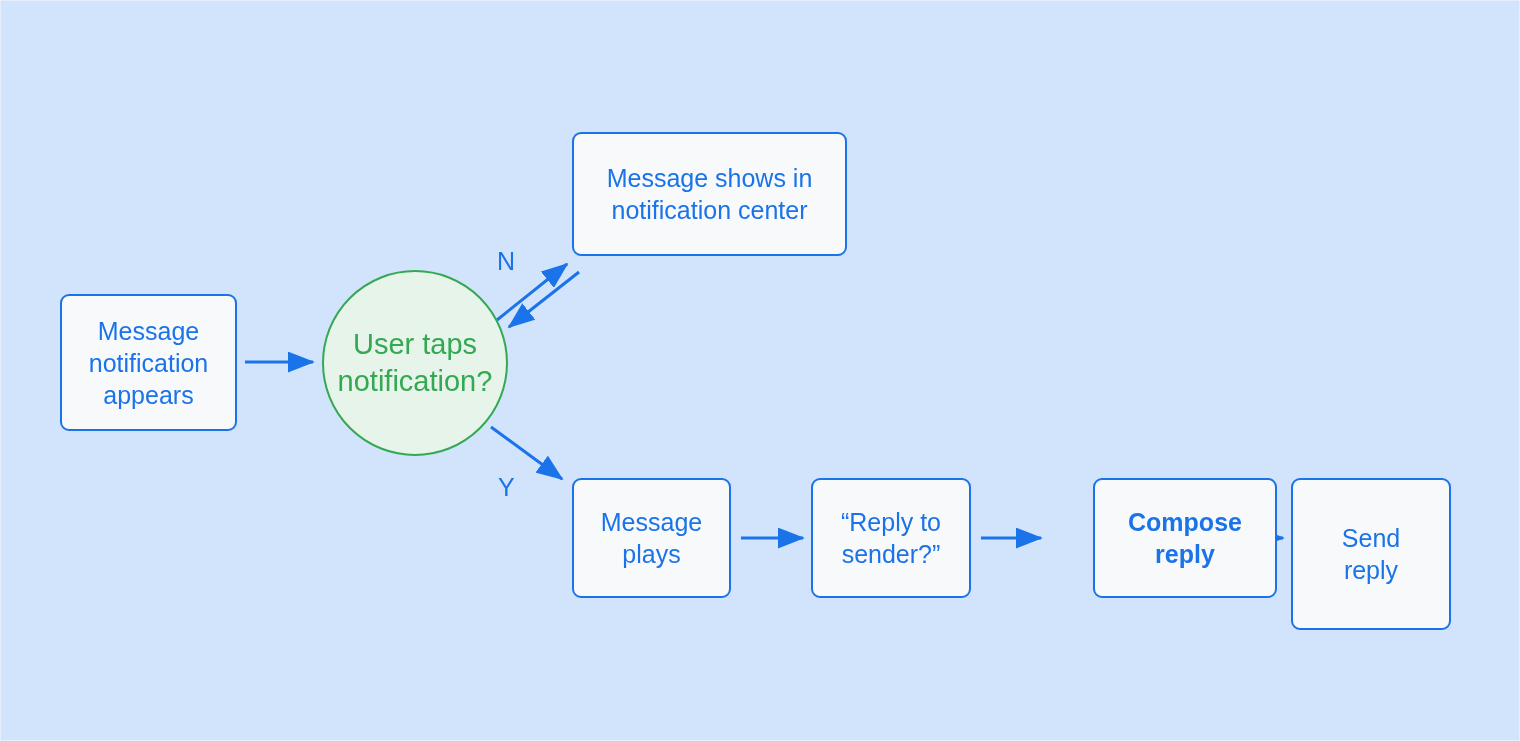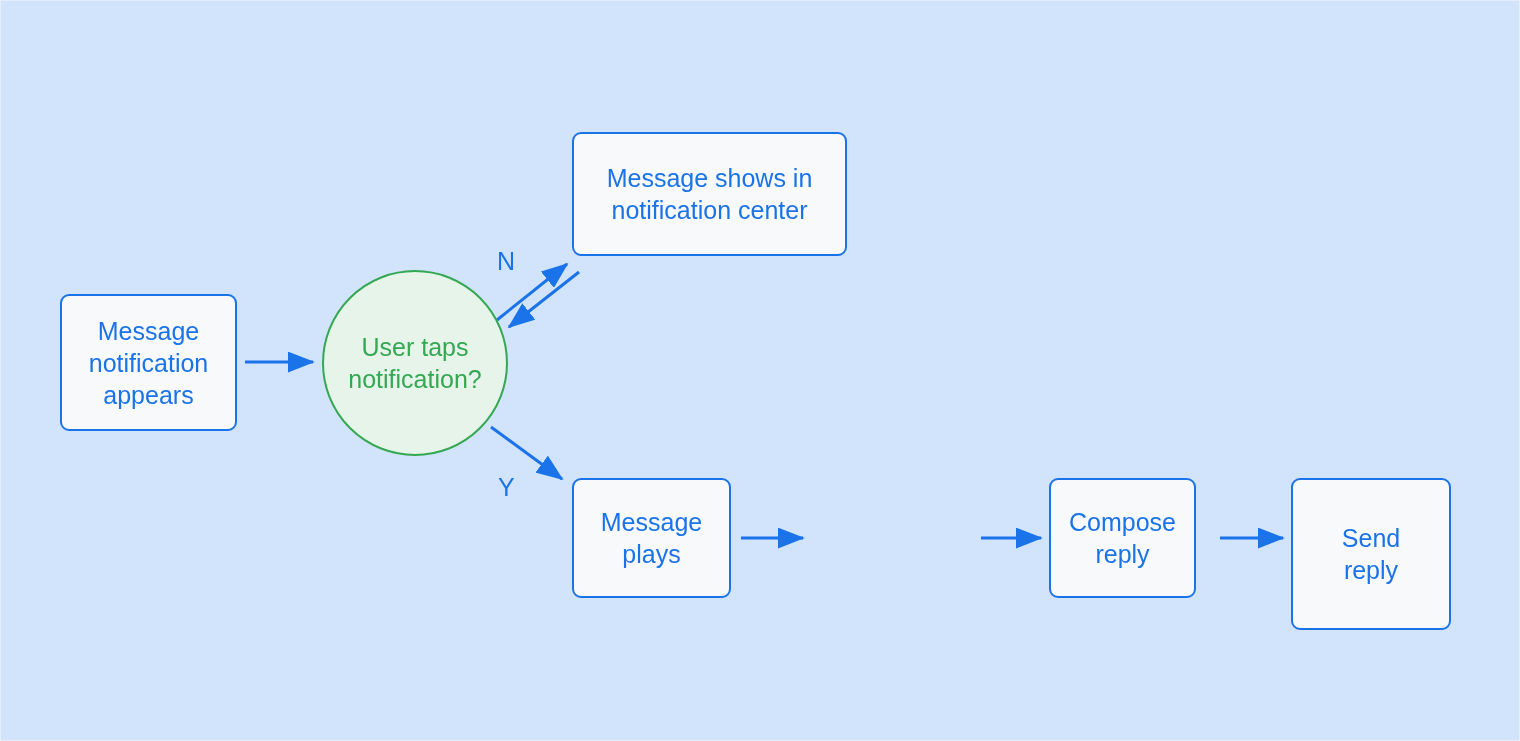--- a/index.html
+++ b/index.html
@@ -40,21 +40,21 @@
     border: 2.5px solid #1a73e8;
     border-radius: 9px;
     color: #1a73e8;
     font-size: 25px;
   }
   .node-circle {
     background: #e6f4e9;
     border: 2.5px solid #34a853;
     border-radius: 50%;
     color: #34a853;
-    font-size: 25px;
+    font-size: 29px;
   }
   .edge-label {
     position: absolute;
     color: #1a73e8;
     font-size: 25px;
     line-height: 1;
     white-space: nowrap;
   }
 </style>
 </head>
@@ -112,22 +112,26 @@
   <div class="node node-box" style="left:571px; top:131px; width:275px; height:124px;">
     <span>Message shows in
 notification center</span>
   </div>
 
   <div class="node node-box" style="left:571px; top:477px; width:159px; height:120px;">
     <span>Message
 plays</span>
   </div>
 
+  <div class="node node-box" style="left:810px; top:477px; width:160px; height:120px;">
+    <span>“Reply to
+sender?”</span>
+  </div>
 
-  <div class="node node-box" style="left:1048px; top:477px; width:147px; height:120px;">
+  <div class="node node-box" style="left:1092px; top:477px; width:184px; height:120px;font-weight:bold;">
     <span>Compose
 reply</span>
   </div>
 
   <div class="node node-box" style="left:1290px; top:477px; width:160px; height:152px;">
     <span>Send
 reply</span>
   </div>
 
   <div class="edge-label" style="left:496px; top:248px;">N</div>

